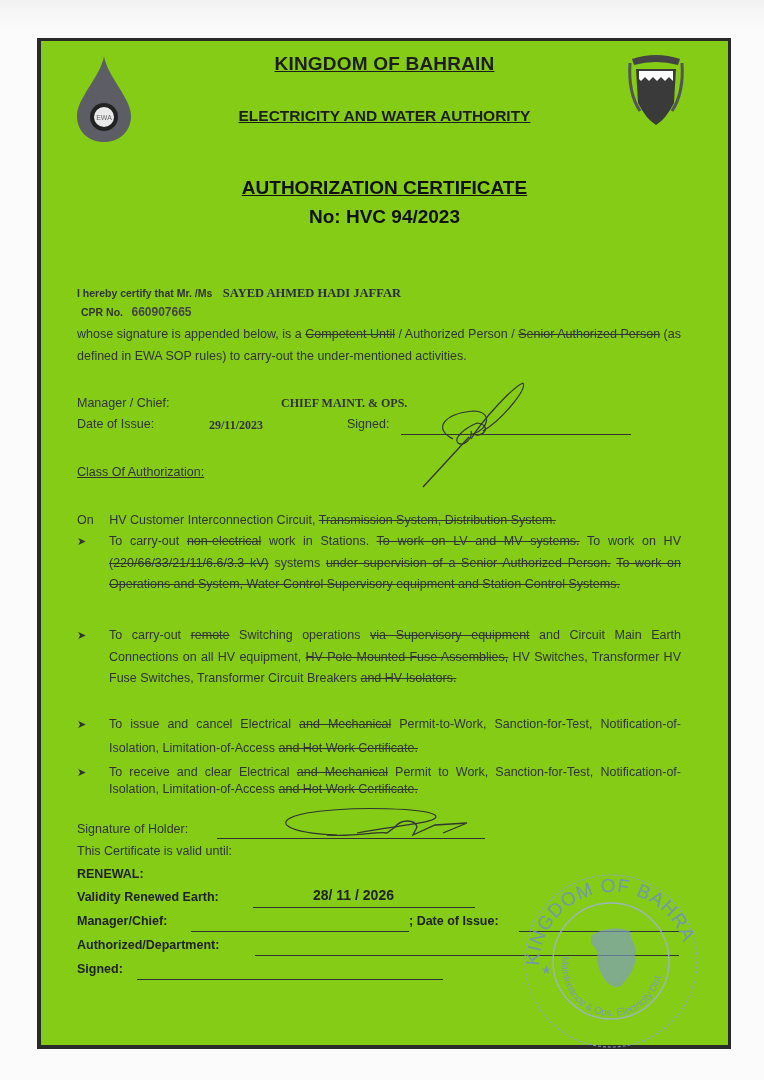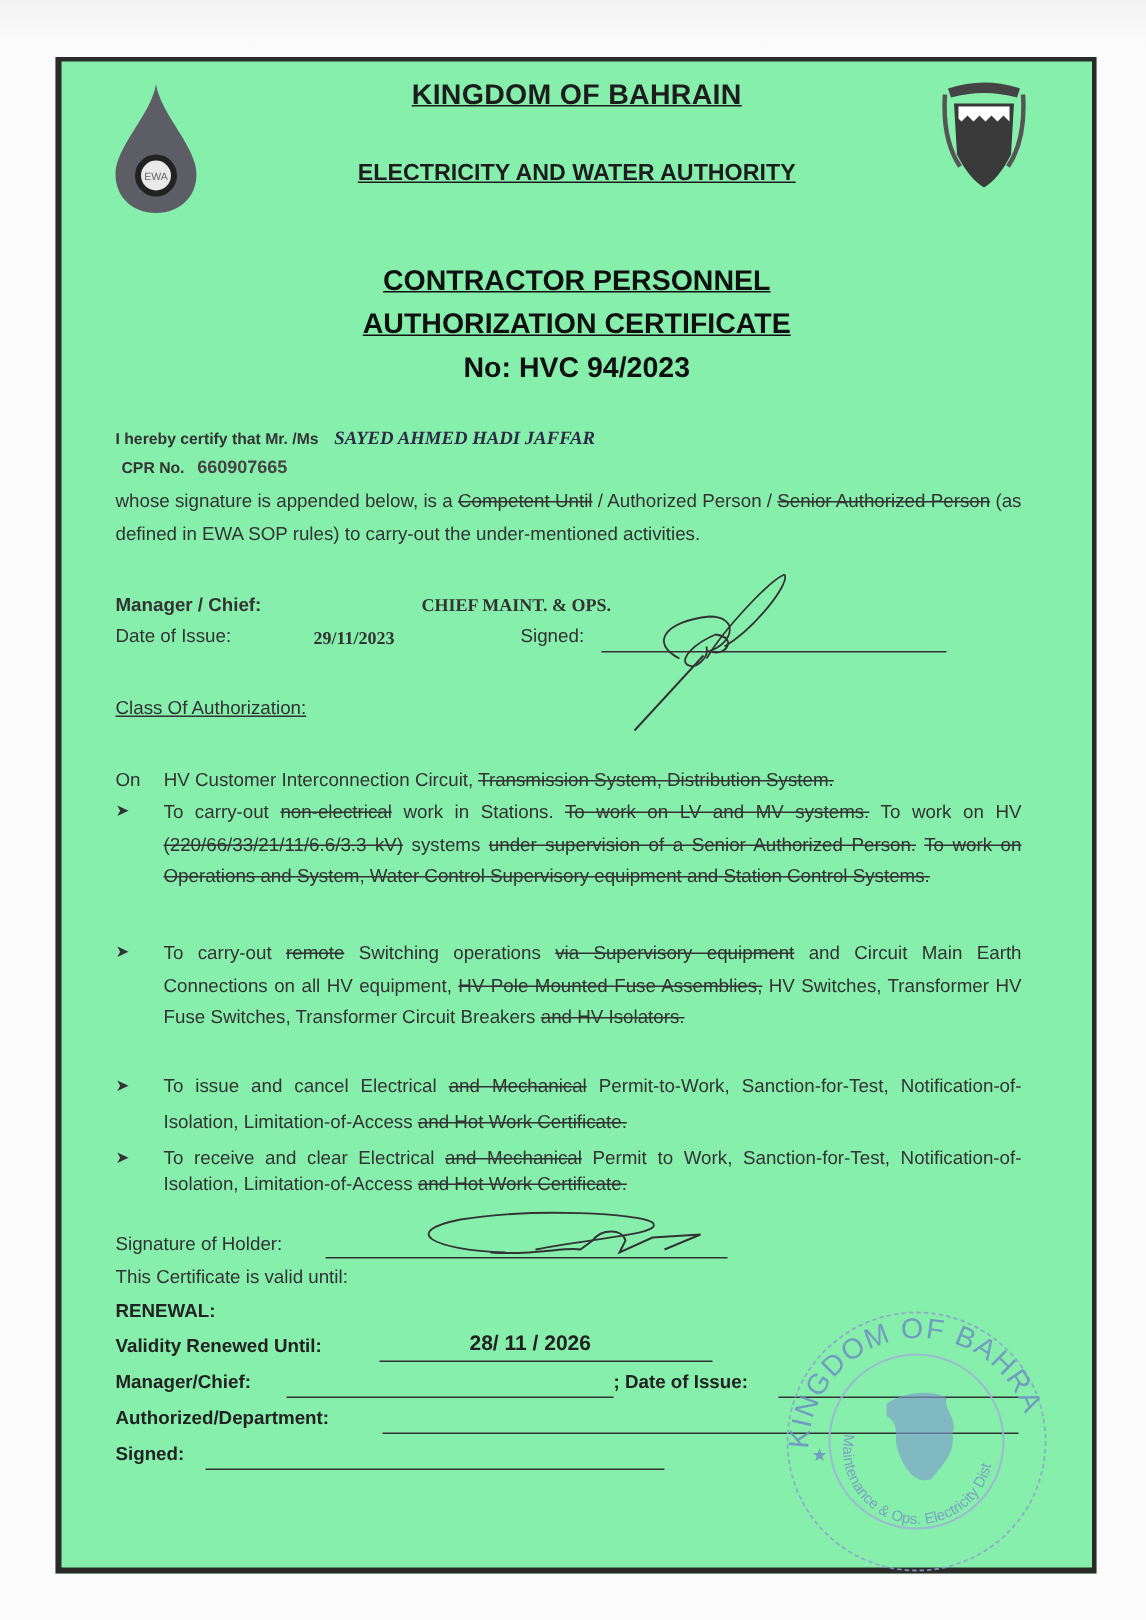--- a/index.html
+++ b/index.html
@@ -1,21 +1,21 @@
 <!DOCTYPE html>
 <html><head>
 <meta charset="utf-8">
 <style>
   html, body { margin:0; padding:0; }
   body { width:764px; height:1080px; background:#fbfbfb; position:relative; overflow:hidden;
          font-family:"Liberation Sans", sans-serif; color:#222; }
   .fold { position:absolute; top:0; left:0; width:764px; height:30px;
           background:linear-gradient(180deg,#f2f2f2,#fbfbfb); }
   .sheet { position:absolute; left:37px; top:38px; width:687px; height:1004px;
-           border:3px solid #2a2a2a; border-left-width:4px; border-bottom-width:4px; background:#86efac; }
+           border:3px solid #2a2a2a; border-left-width:4px; border-bottom-width:4px; background:#84cc16; }
   .abs { position:absolute; white-space:nowrap; }
   .h-kingdom { left:0; width:100%; top:12px; text-align:center; font-weight:bold; font-size:19px;
                text-decoration:underline; color:#1d1d1d; letter-spacing:0.2px; }
   .h-ewa { left:0; width:100%; top:66px; text-align:center; font-weight:bold; font-size:15.5px;
            text-decoration:underline; color:#1d1d1d; }
   .h-title { left:0; width:100%; top:132px; text-align:center; font-weight:bold; font-size:19px;
              line-height:29px; color:#111; }
   .h-title span { display:block; text-decoration:underline; }
   .h-title .no { text-decoration:none; }
   .small-b { font-size:10.5px; font-weight:bold; color:#333; }
@@ -51,39 +51,38 @@
     <path d="M6 6 Q30 -2 54 6 L52 12 Q30 6 8 12 Z" fill="#444"></path>
     <path d="M10 16 L50 16 L48 50 Q40 66 30 72 Q20 66 12 50 Z" fill="#3a3a3a"></path>
     <path d="M13 18 L47 18 L47 28 L43 24 L39 28 L35 24 L31 28 L27 24 L23 28 L19 24 L15 28 L13 26 Z" fill="#fff"></path>
     <path d="M4 10 Q2 40 14 58 M56 10 Q58 40 46 58" stroke="#555" stroke-width="3" fill="none"></path>
   </svg>
 
   <div class="abs h-kingdom">KINGDOM OF BAHRAIN</div>
   <div class="abs h-ewa">ELECTRICITY AND WATER AUTHORITY</div>
 
   <div class="abs h-title">
-    <span>CONTRACTOR PERSONNEL</span>
     <span>AUTHORIZATION CERTIFICATE</span>
     <span class="no">No: HVC 94/2023</span>
   </div>
 
   <div class="abs" style="left:36px; top:242px;">
     <span class="small-b">I hereby certify that Mr. /Ms</span>
-    <span class="serif-b" style="margin-left:6px;font-style:italic;">SAYED AHMED HADI JAFFAR</span>
+    <span class="serif-b" style="margin-left:6px;">SAYED AHMED HADI JAFFAR</span>
   </div>
   <div class="abs" style="left:40px; top:261px;">
     <span class="small-b">CPR No.</span>
     <span class="small-b" style="font-size:12px; color:#444; margin-left:4px;">660907665</span>
   </div>
 
   <div class="para" style="top:282px;">
     <span>whose signature is appended below, is a </span><span class="strike">Competent Until</span><span> / Authorized Person / </span><span class="strike">Senior Authorized Person</span><span> (as defined in EWA SOP rules) to carry-out the under-mentioned activities.</span>
   </div>
 
-  <div class="abs body-t" style="left:36px; top:355px;font-weight:bold;">Manager / Chief:</div>
+  <div class="abs body-t" style="left:36px; top:355px;">Manager / Chief:</div>
   <div class="abs" style="left:240px; top:355px; font-family:'Liberation Serif', serif; font-weight:bold; font-size:12px; color:#333;">CHIEF MAINT. &amp; OPS.</div>
   <div class="abs body-t" style="left:36px; top:376px;">Date of Issue:</div>
   <div class="abs" style="left:168px; top:377px; font-family:'Liberation Serif', serif; font-weight:bold; font-size:12px; color:#333;">29/11/2023</div>
   <div class="abs body-t" style="left:306px; top:376px;">Signed:</div>
   <div class="line" style="left:360px; top:393px; width:230px;"></div>
 
   <svg class="sig" style="left:372px; top:338px;" width="120" height="110" viewBox="0 0 120 110">
     <path d="M110 4 C100 8 70 40 58 60 M110 4 C114 10 90 40 70 52" stroke="#333" stroke-width="1.2" fill="none"></path>
     <path d="M40 60 C20 50 30 35 60 32 C80 32 76 50 60 55 C70 60 80 46 64 44 C50 50 40 60 45 64 C50 68 60 60 58 52" stroke="#333" stroke-width="1.2" fill="none"></path>
     <path d="M56 58 L10 108" stroke="#333" stroke-width="1.3" fill="none"></path>
@@ -116,21 +115,21 @@
   <div class="abs body-t" style="left:36px; top:781px;">Signature of Holder:</div>
   <div class="line" style="left:176px; top:797px; width:268px;"></div>
   <svg class="sig" style="left:226px; top:764px;" width="210" height="42" viewBox="0 0 210 42">
     <path d="M70 30 C20 28 0 16 40 8 C90 0 160 4 168 10 C176 18 130 20 90 28" stroke="#333" stroke-width="1.2" fill="none"></path>
     <path d="M60 30 C90 32 110 26 120 28 L128 22 C134 14 148 14 150 22 L146 30 L168 20 L200 18 L176 28" stroke="#333" stroke-width="1.3" fill="none"></path>
   </svg>
   <div class="abs body-t" style="left:36px; top:803px;">This Certificate is valid until:</div>
   <div class="abs" style="left:272px; top:802px; font-weight:bold; font-size:14px; color:#222;margin-top:44px;">28/ 11 / 2026</div>
 
   <div class="abs bold-l" style="left:36px; top:826px;">RENEWAL:</div>
-  <div class="abs bold-l" style="left:36px; top:849px;">Validity Renewed Until:</div>
+  <div class="abs bold-l" style="left:36px; top:849px;">Validity Renewed Earth:</div>
   <div class="line" style="left:212px; top:866px; width:222px;"></div>
   <div class="abs bold-l" style="left:36px; top:873px;">Manager/Chief:</div>
   <div class="line" style="left:150px; top:890px; width:218px;"></div>
   <div class="abs bold-l" style="left:368px; top:873px;">; Date of Issue:</div>
   <div class="line" style="left:478px; top:890px; width:160px;"></div>
   <div class="abs bold-l" style="left:36px; top:897px;">Authorized/Department:</div>
   <div class="line" style="left:214px; top:914px; width:424px;"></div>
   <div class="abs bold-l" style="left:36px; top:921px;">Signed:</div>
   <div class="line" style="left:96px; top:938px; width:306px;"></div>
 

